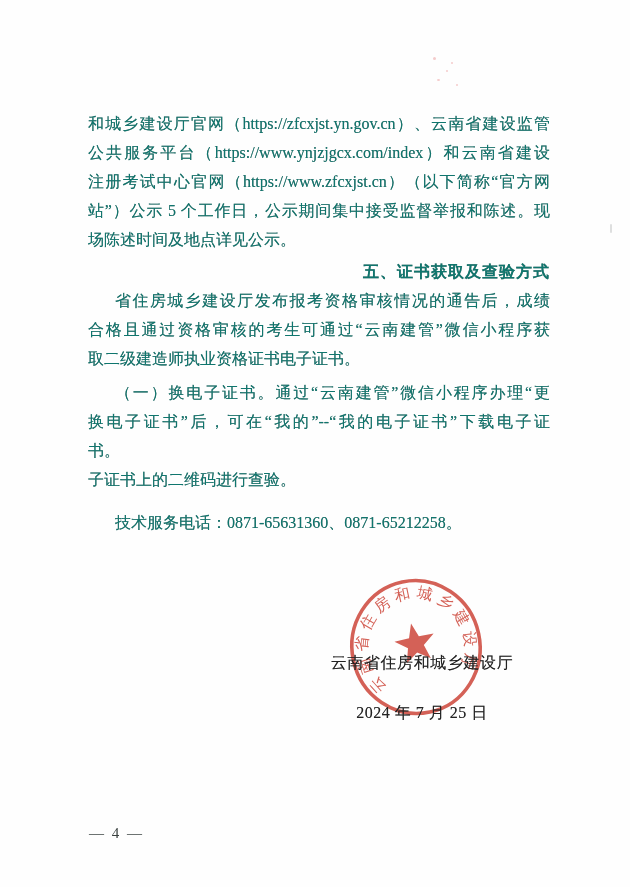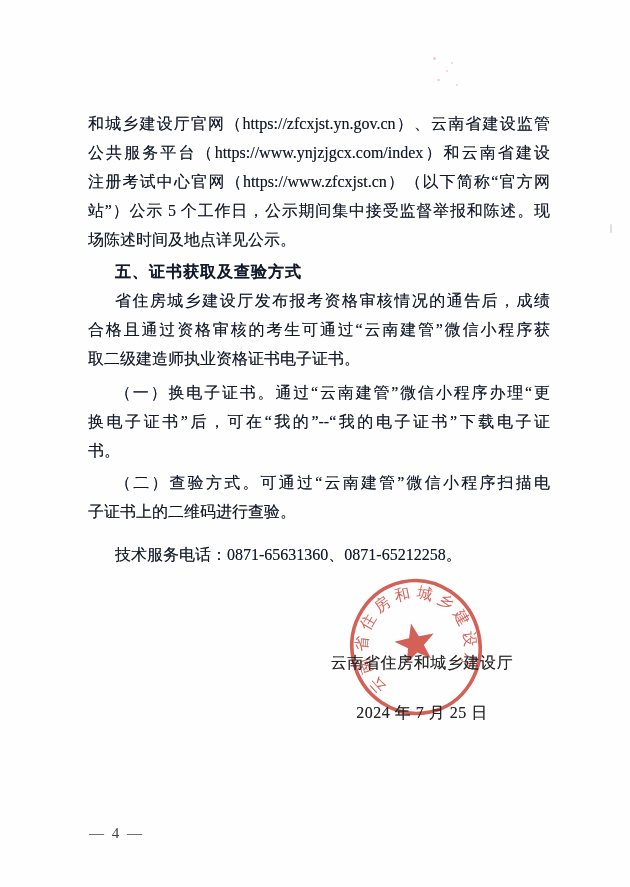--- a/index.html
+++ b/index.html
@@ -12,37 +12,38 @@
     font-family: "Liberation Serif", serif;
   }
   
   .body-text {
     position: absolute;
     left: 88px;
     top: 109px;
     width: 462px;
     font-size: 16px;
     line-height: 29px;
-    color: #0f172a;
+    color: #0f766e;
     text-shadow: 0 0 0.5px rgba(40,40,40,0.55);
   }
   .line { white-space: nowrap; }
   .j { 
     white-space: normal;
     text-align: justify;
     text-align-last: justify;
   }
   .ind { text-indent: 27px; }
   .head {
     font-family: "Liberation Sans", sans-serif;
     font-weight: bold;
     font-size: 16px;
     text-indent: 27px;
     margin-top: 3px;
     letter-spacing: 1px;
+    text-align: right;
   }
   .sp5 { margin-top: 5px; }
   .sp3 { margin-top: 3px; }
   .sp1 { margin-top: 14px; }
 
   
   .sig-org, .sig-date {
     position: absolute;
     width: 190px;
     text-align: center;
@@ -103,21 +104,20 @@
     <div class="line j">注册考试中心官网（https://www.zfcxjst.cn）（以下简称“官方网</div>
     <div class="line j">站”）公示 5 个工作日，公示期间集中接受监督举报和陈述。现</div>
     <div class="line">场陈述时间及地点详见公示。</div>
     <div class="line head">五、证书获取及查验方式</div>
     <div class="line j ind">省住房城乡建设厅发布报考资格审核情况的通告后，成绩</div>
     <div class="line j">合格且通过资格审核的考生可通过“云南建管”微信小程序获</div>
     <div class="line">取二级建造师执业资格证书电子证书。</div>
     <div class="line j ind sp5">（一）换电子证书。通过“云南建管”微信小程序办理“更</div>
     <div class="line j">换电子证书”后，可在“我的”--“我的电子证书”下载电子证</div>
     <div class="line">书。</div>
-    <div class="line j ind sp3">（二）查验方式。可通过“云南建管”微信小程序扫描电</div>
     <div class="line">子证书上的二维码进行查验。</div>
     <div class="line ind sp1">技术服务电话：0871-65631360、0871-65212258。</div>
   </div>
 
   <svg class="seal" width="220" height="220" viewBox="-110 -110 220 220" xmlns="http://www.w3.org/2000/svg">
     <g transform="rotate(-12)">
       <ellipse cx="0" cy="0" rx="64" ry="66.5" fill="none" stroke-width="3.6" stroke="#cf4b3f"></ellipse>
       <path id="sealArc" d="M -37.5 31.5 A 49 49 0 1 1 37.5 31.5" fill="none"></path>
       <text font-size="15.5" letter-spacing="5" text-anchor="middle" font-family="Liberation Serif, serif" fill="#cf4b3f">
         <textPath href="#sealArc" startOffset="50%">云南省住房和城乡建设厅</textPath>

